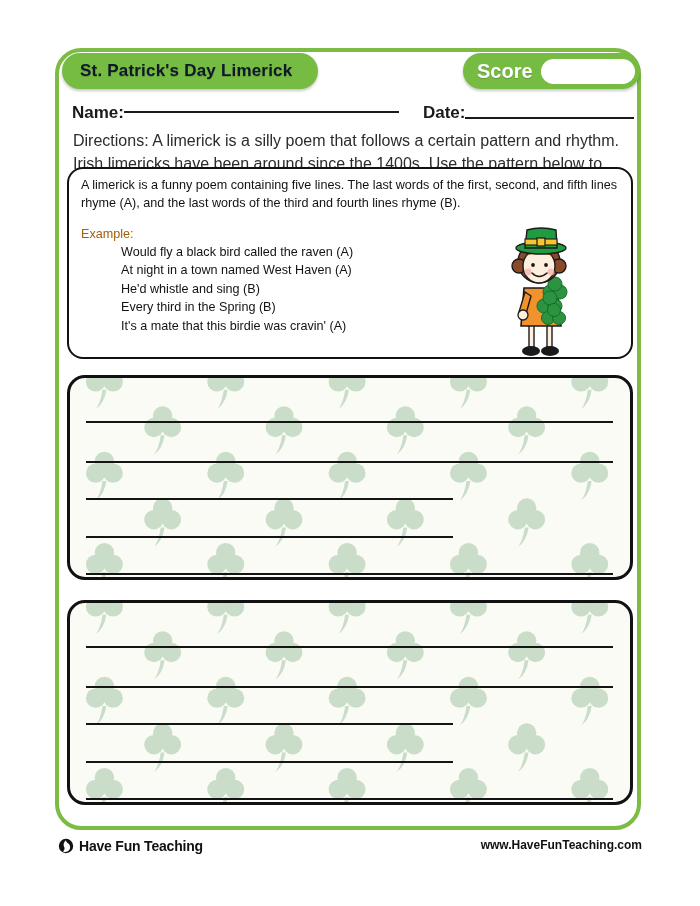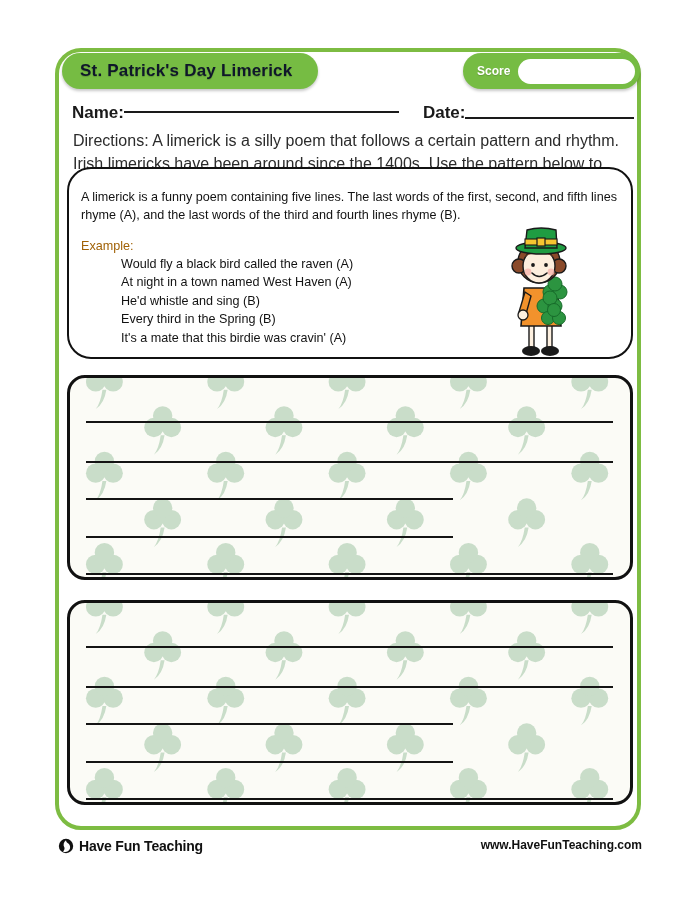--- a/index.html
+++ b/index.html
@@ -68,21 +68,21 @@
     align-items: center;
     background: #76bc43;
     border-radius: 18px;
     box-shadow: 0 2px 3px rgba(0,0,0,0.22);
     z-index: 6;
     padding-left: 14px;
     box-sizing: border-box;
   }
   #score-label {
     color: #ffffff;
-    font-size: 12px;
+    font-size: 20px;
     font-weight: bold;
     text-shadow: 0 1px 1px rgba(0,0,0,0.18);
     margin-right: 8px;
   }
   #score-box {
     flex: 1;
     height: 25px;
     margin-right: 5px;
     background: #ffffff;
     border-radius: 13px;
@@ -125,24 +125,24 @@
   }
 
   
   #info-box {
     position: absolute;
     left: 67px;
     top: 167px;
     width: 566px;
     height: 192px;
     border: 2.5px solid #111111;
-    border-radius: 24px;
+    border-radius: 16px;
     box-sizing: border-box;
     background: #ffffff;
-    padding: 20px 14px 0 12px;
+    padding: 8px 14px 0 12px;
   }
   #info-intro {
     font-size: 12.6px;
     line-height: 1.42;
     color: #121212;
     width: 560px;
     font-weight: 500;
   }
   #example-label {
     margin-top: 14px;

